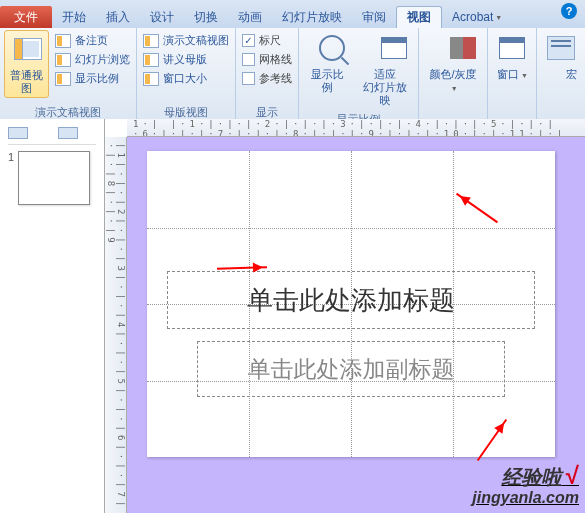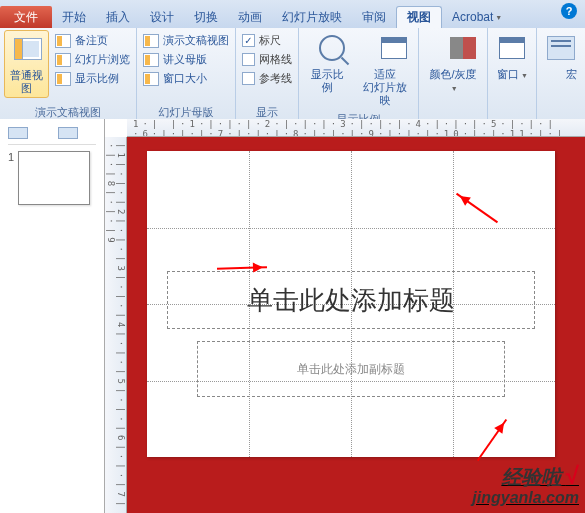--- a/index.html
+++ b/index.html
@@ -52,32 +52,32 @@
 .thumb-header { height: 18px; border-bottom: 1px solid #ddd; display: flex; gap: 30px; margin-bottom: 6px; }
 .thumb-tab { width: 20px; height: 12px; background: #d6e4f4; border: 1px solid #8ea9cc; }
 .thumb { display: flex; gap: 4px; align-items: flex-start; }
 .thumb-num { font-size: 11px; color: #555; }
 .thumb-slide { width: 72px; height: 54px; border: 1px solid #888; background: #fff; box-shadow: 1px 1px 2px rgba(0,0,0,0.15); }
 
 .editor { flex: 1; position: relative; background: #fff; }
 .ruler-top { position: absolute; top: 0; left: 22px; right: 0; height: 18px; background: linear-gradient(to bottom, #f4f6fa, #e4ebf4); border-bottom: 1px solid #aaa; font-size: 9px; color: #666; overflow: hidden; padding-left: 6px; letter-spacing: 4px; font-family: monospace; }
 .ruler-left { position: absolute; top: 18px; left: 0; width: 22px; bottom: 0; background: linear-gradient(to right, #f4f6fa, #e4ebf4); border-right: 1px solid #aaa; font-size: 9px; color: #666; writing-mode: vertical-rl; text-orientation: mixed; text-align: left; padding-top: 6px; letter-spacing: 4px; font-family: monospace; }
 
-.canvas-area { position: absolute; top: 18px; left: 22px; right: 0; bottom: 0; background: #b91c1c; }
+.canvas-area { position: absolute; top: 18px; left: 22px; right: 0; bottom: 0; background: #c4b5fd; }
 .slide { position: absolute; top: 14px; left: 20px; width: 408px; height: 306px; background: #fff; box-shadow: 1px 1px 3px rgba(0,0,0,0.25); }
 
 
 .grid-v, .grid-h { position: absolute; border: 0 dotted #999; }
 .grid-v { top: 0; bottom: 0; width: 0; border-left-width: 1px; }
 .grid-h { left: 0; right: 0; height: 0; border-top-width: 1px; }
 
 
 .placeholder { position: absolute; border: 1px dashed #888; text-align: center; display: flex; align-items: center; justify-content: center; }
 .title-ph { top: 120px; left: 20px; right: 20px; height: 58px; font-size: 26px; color: #333; font-family: SimSun, serif; }
-.subtitle-ph { top: 190px; left: 50px; right: 50px; height: 56px; font-size: 12px; color: #888; font-family: SimSun, serif; }
+.subtitle-ph { top: 190px; left: 50px; right: 50px; height: 56px; font-size: 23px; color: #888; font-family: SimSun, serif; }
 
 
 .arrow { position: absolute; width: 50px; height: 2px; background: red; }
 .arrow::after { content: ""; position: absolute; right: -1px; top: -4px; border: 5px solid transparent; border-left: 10px solid red; }
 .arrow.ar1 { top: 116px; left: 70px; transform: rotate(-2deg); }
 .arrow.ar2 { top: 56px; left: 305px; transform: rotate(215deg); }
 .arrow.ar3 { top: 288px; left: 320px; transform: rotate(-55deg); }
 
 
 .watermark { position: absolute; right: 6px; bottom: 6px; text-align: right; text-decoration: underline; }
@@ -147,21 +147,21 @@
         <div class="small-item">
             <div class="small-icon"></div>
             <span>讲义母版</span>
           </div>
         <div class="small-item">
             <div class="small-icon"></div>
             <span>窗口大小</span>
           </div>
       </div>
     </div>
-    <div class="ribbon-group-label">幻灯片母版</div>
+    <div class="ribbon-group-label">母版视图</div>
   </div>
 
   <div class="ribbon-group">
     <div class="ribbon-group-content">
       <div class="small-list">
         <div class="checkbox-item">
             <div class="check">✓</div>
             <span>标尺</span>
           </div>
         <div class="checkbox-item">

